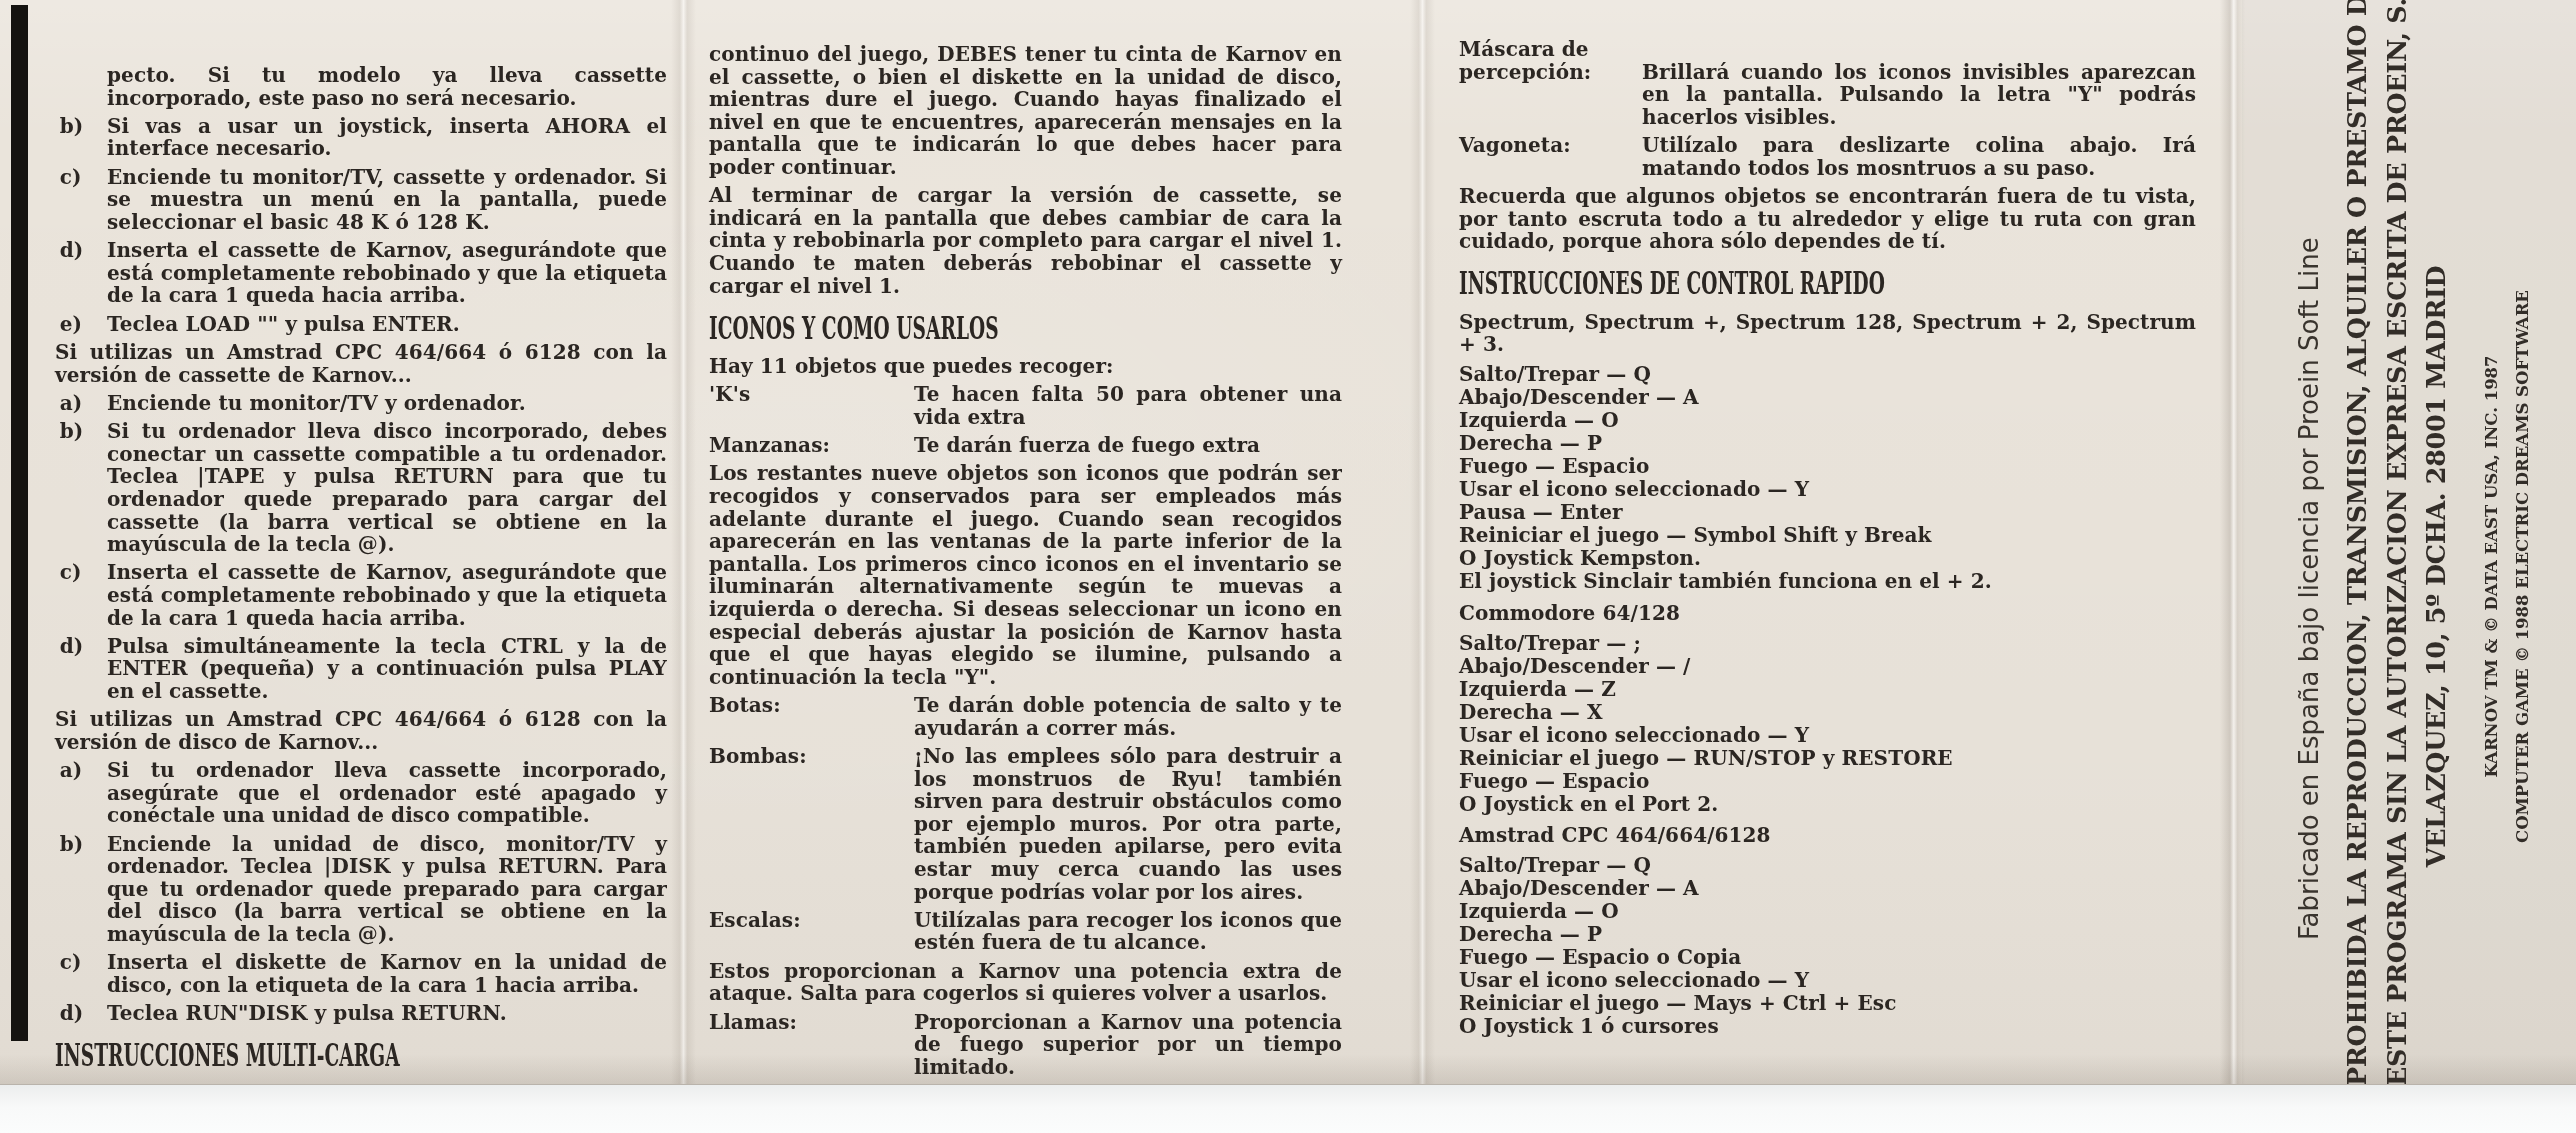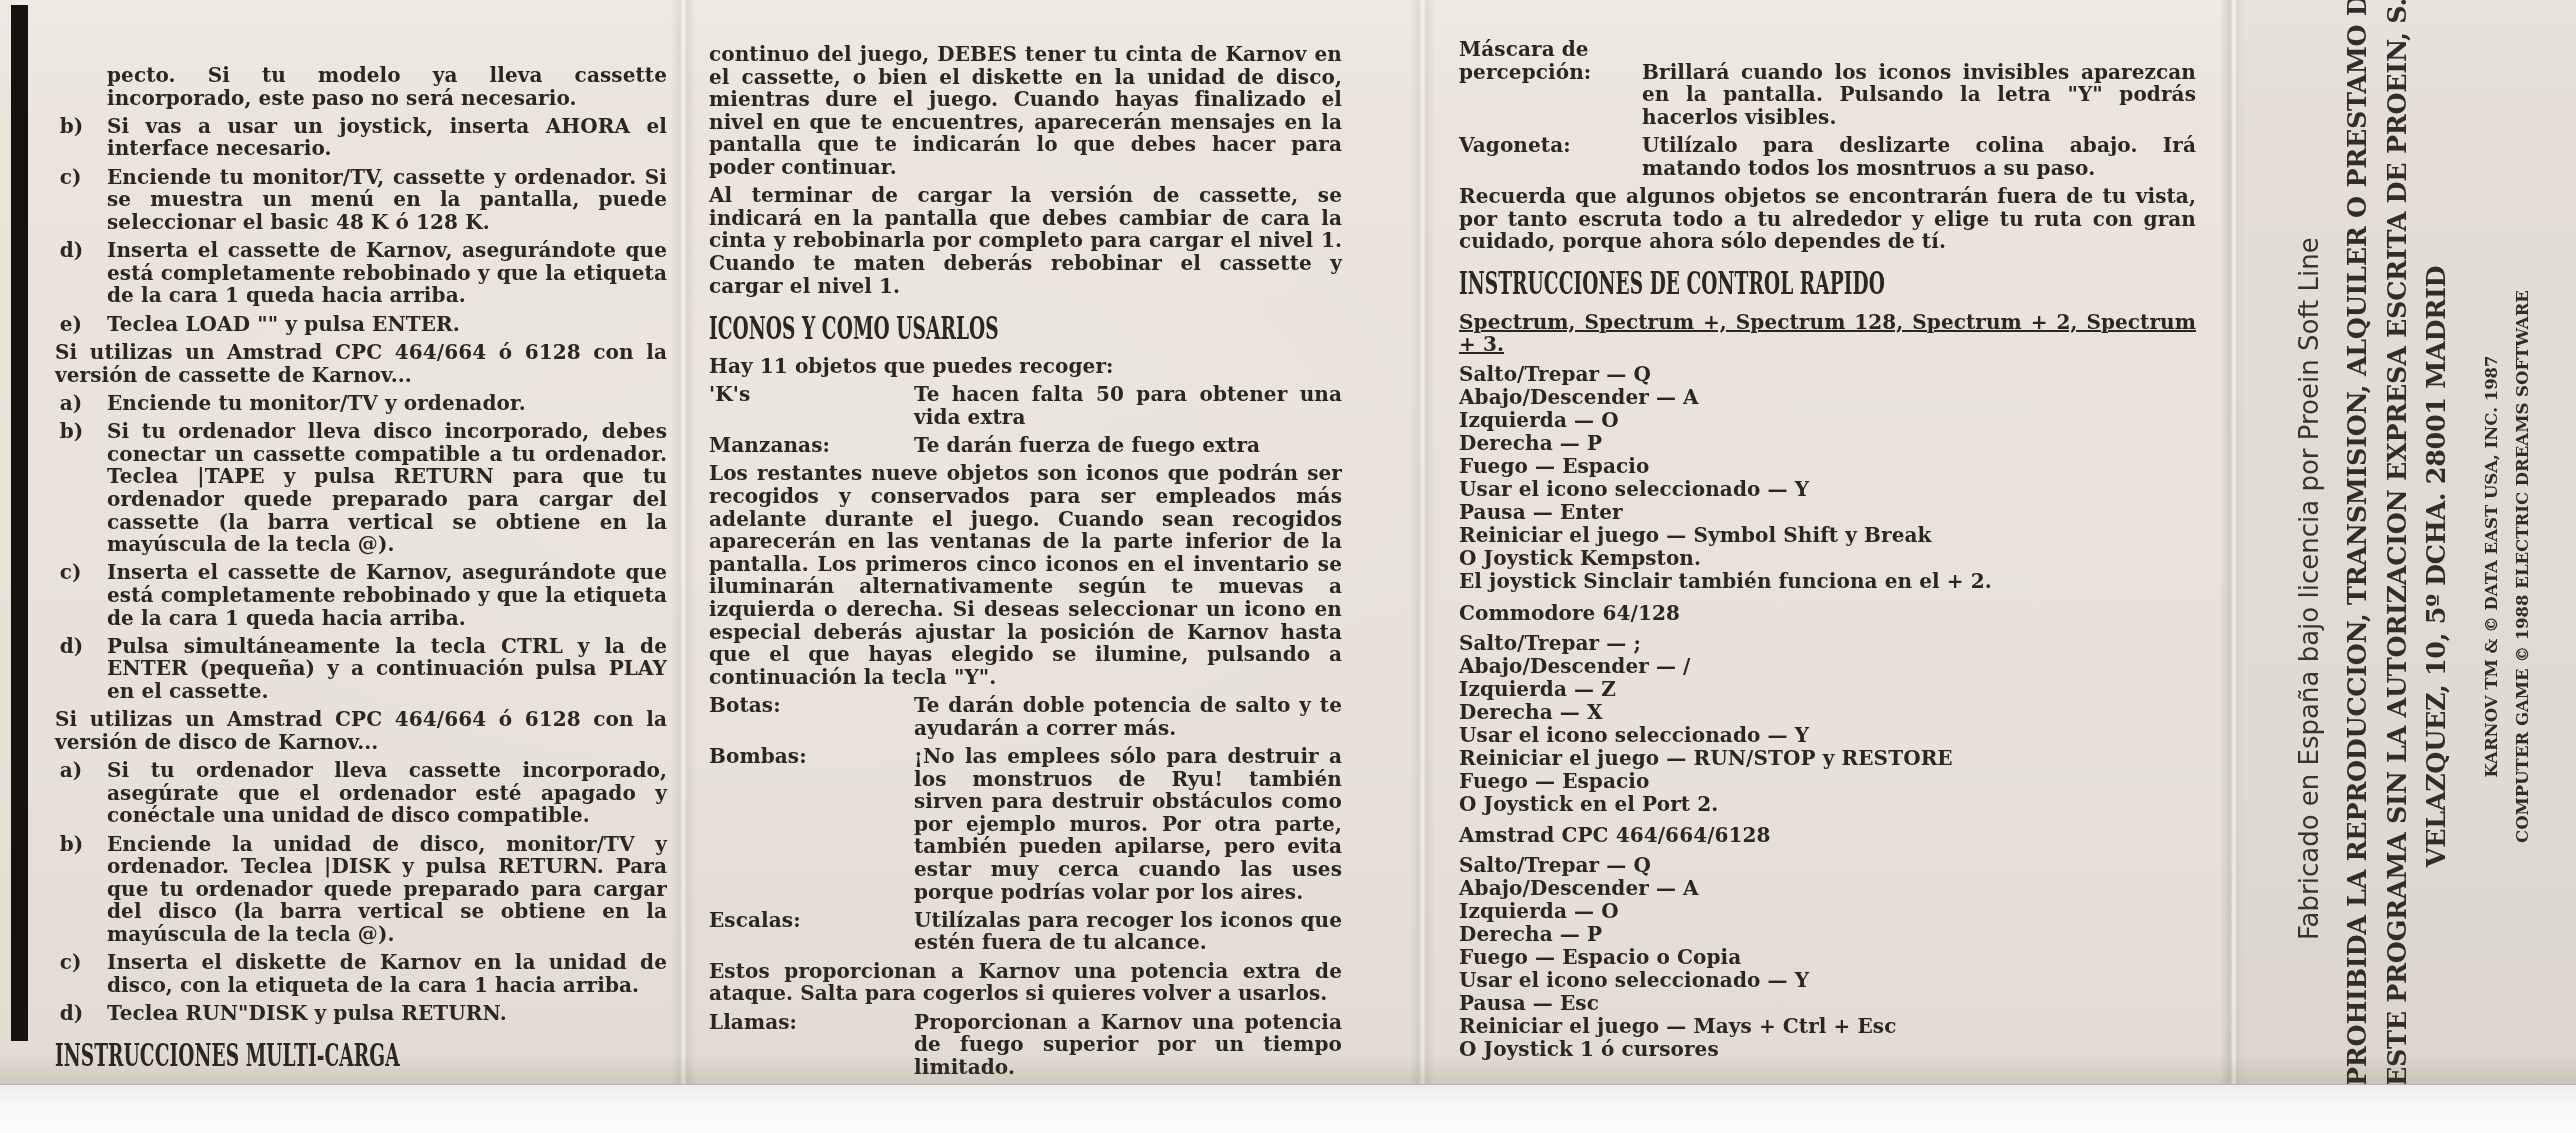--- a/index.html
+++ b/index.html
@@ -25,21 +25,21 @@
   .item{position:relative;padding-left:52px;margin:0 0 5.7px 0;text-align:justify;}
   .item .marker{position:absolute;left:4.7px;top:0;}
   .h{font-size:32px;line-height:38px;font-weight:bold;margin:11.3px 0 8.5px 0;white-space:nowrap;
      transform:scaleX(0.58);transform-origin:0 50%;}
   .drow{display:flex;margin:0 0 5.7px 0;}
   .dterm{flex:none;width:205px;}
   .col-right .dterm{width:183px;}
   .ddef{flex:1;text-align:justify;}
   .gterm{margin:0 !important;}
   .plat{margin:8.5px 0 7.5px 0 !important;text-align:left !important;}
-  .plat-intro{margin:1.9px 0 7.5px 0 !important;text-decoration:underline;}
+  .plat-intro{margin:1.9px 0 7.5px 0 !important;}
   .ctrl{margin:0 !important;text-align:left !important;line-height:23px;}
   
   .spine{position:absolute;left:2282px;top:1133px;width:1133px;height:283px;
     transform:rotate(-90deg);transform-origin:0 0;color:#322d28;}
   .sp1{font-family:"DejaVu Sans", sans-serif;font-weight:400;font-size:26px;line-height:55px;
        padding-left:193px;white-space:nowrap;color:#3a342e;}
   .spb{font-weight:bold;font-size:25.4px;letter-spacing:-0.3px;white-space:nowrap;}
   .sp2{line-height:41px;padding-left:47px;}
   .sp3{line-height:38px;padding-left:47px;}
   .sp4{line-height:41px;text-align:center;}
@@ -198,21 +198,20 @@
       </div>
     <p class="plat">Amstrad CPC 464/664/6128</p>
     <div>
 
     <p class="ctrl">Salto/Trepar — Q</p>
         <p class="ctrl">Abajo/Descender — A</p>
         <p class="ctrl">Izquierda — O</p>
         <p class="ctrl">Derecha — P</p>
         <p class="ctrl">Fuego — Espacio o Copia</p>
         <p class="ctrl">Usar el icono seleccionado — Y</p>
-        <p class="ctrl">Pausa — Esc</p>
         <p class="ctrl">Reiniciar el juego — Mays + Ctrl + Esc</p>
         <p class="ctrl">O Joystick 1 ó cursores</p>
       </div>
   </div>
 
   <div class="spine">
     <div class="sp1">Fabricado en España bajo licencia por Proein  Soft Line</div>
     <div class="spb sp2">PROHIBIDA LA REPRODUCCION, TRANSMISION, ALQUILER O PRESTAMO DE</div>
     <div class="spb sp3">ESTE PROGRAMA SIN LA AUTORIZACION EXPRESA ESCRITA DE PROEIN, S.A.</div>
     <div class="spb sp4">VELAZQUEZ, 10, 5º DCHA. 28001 MADRID</div>

